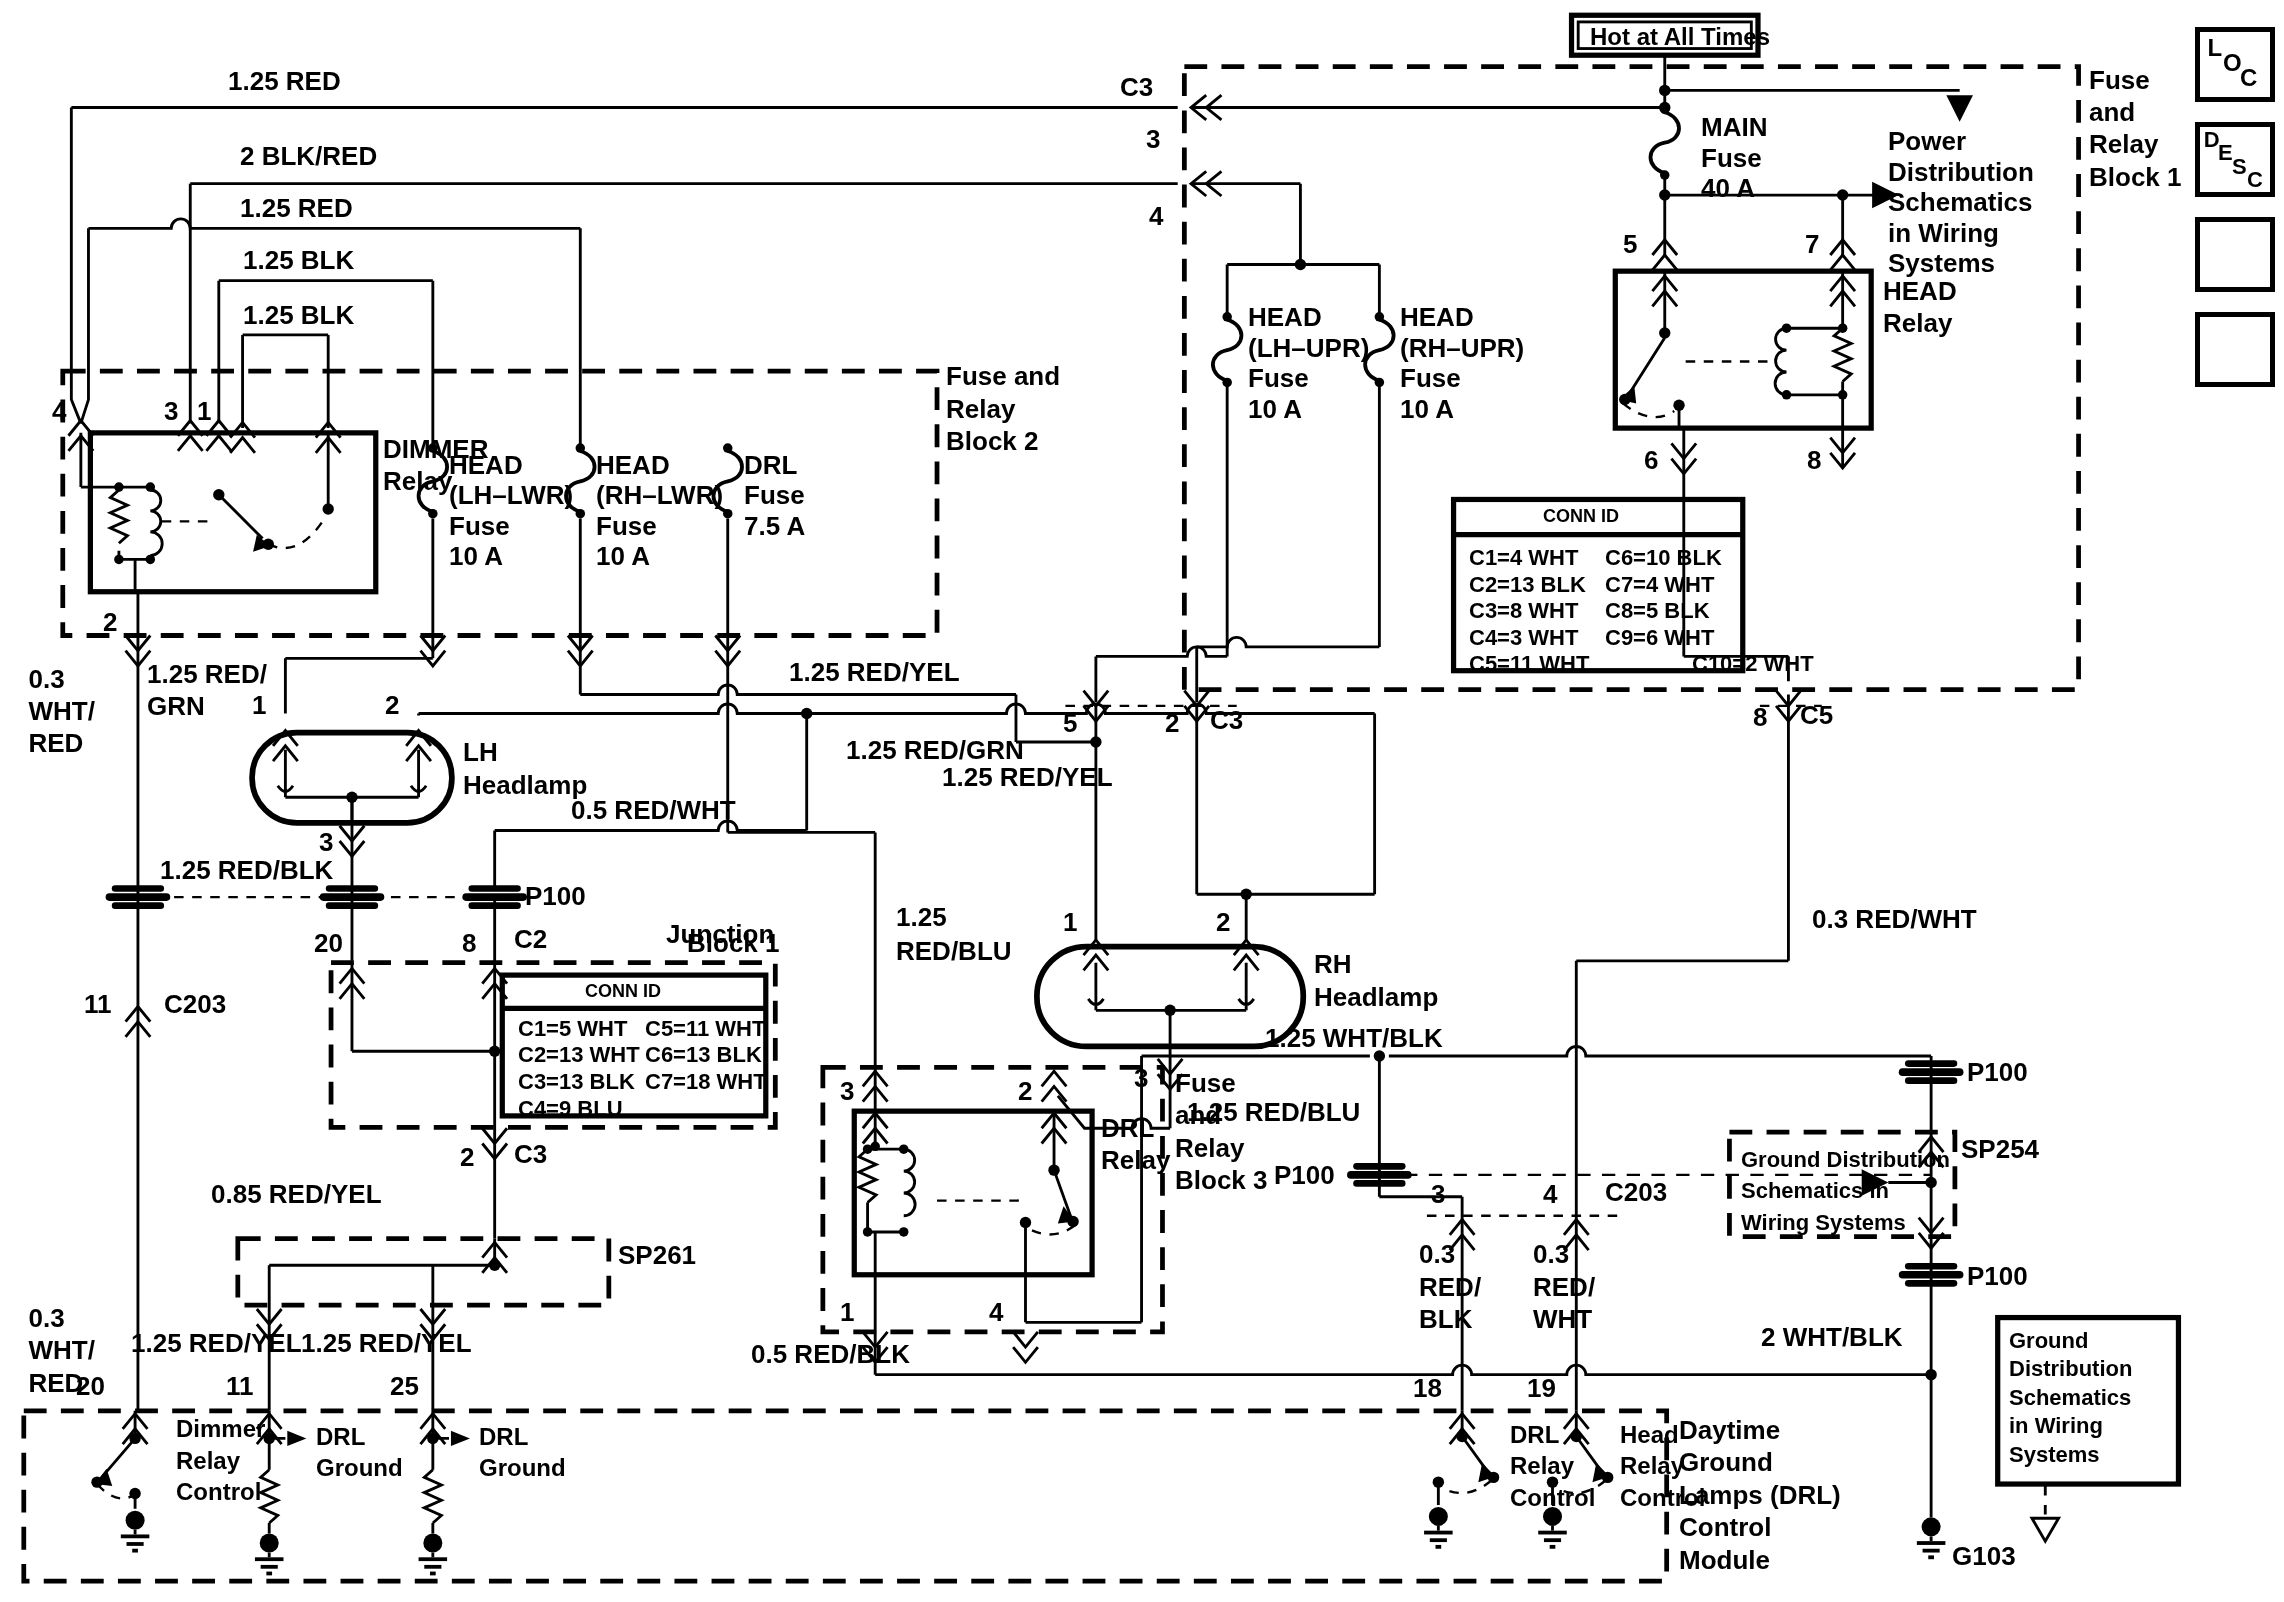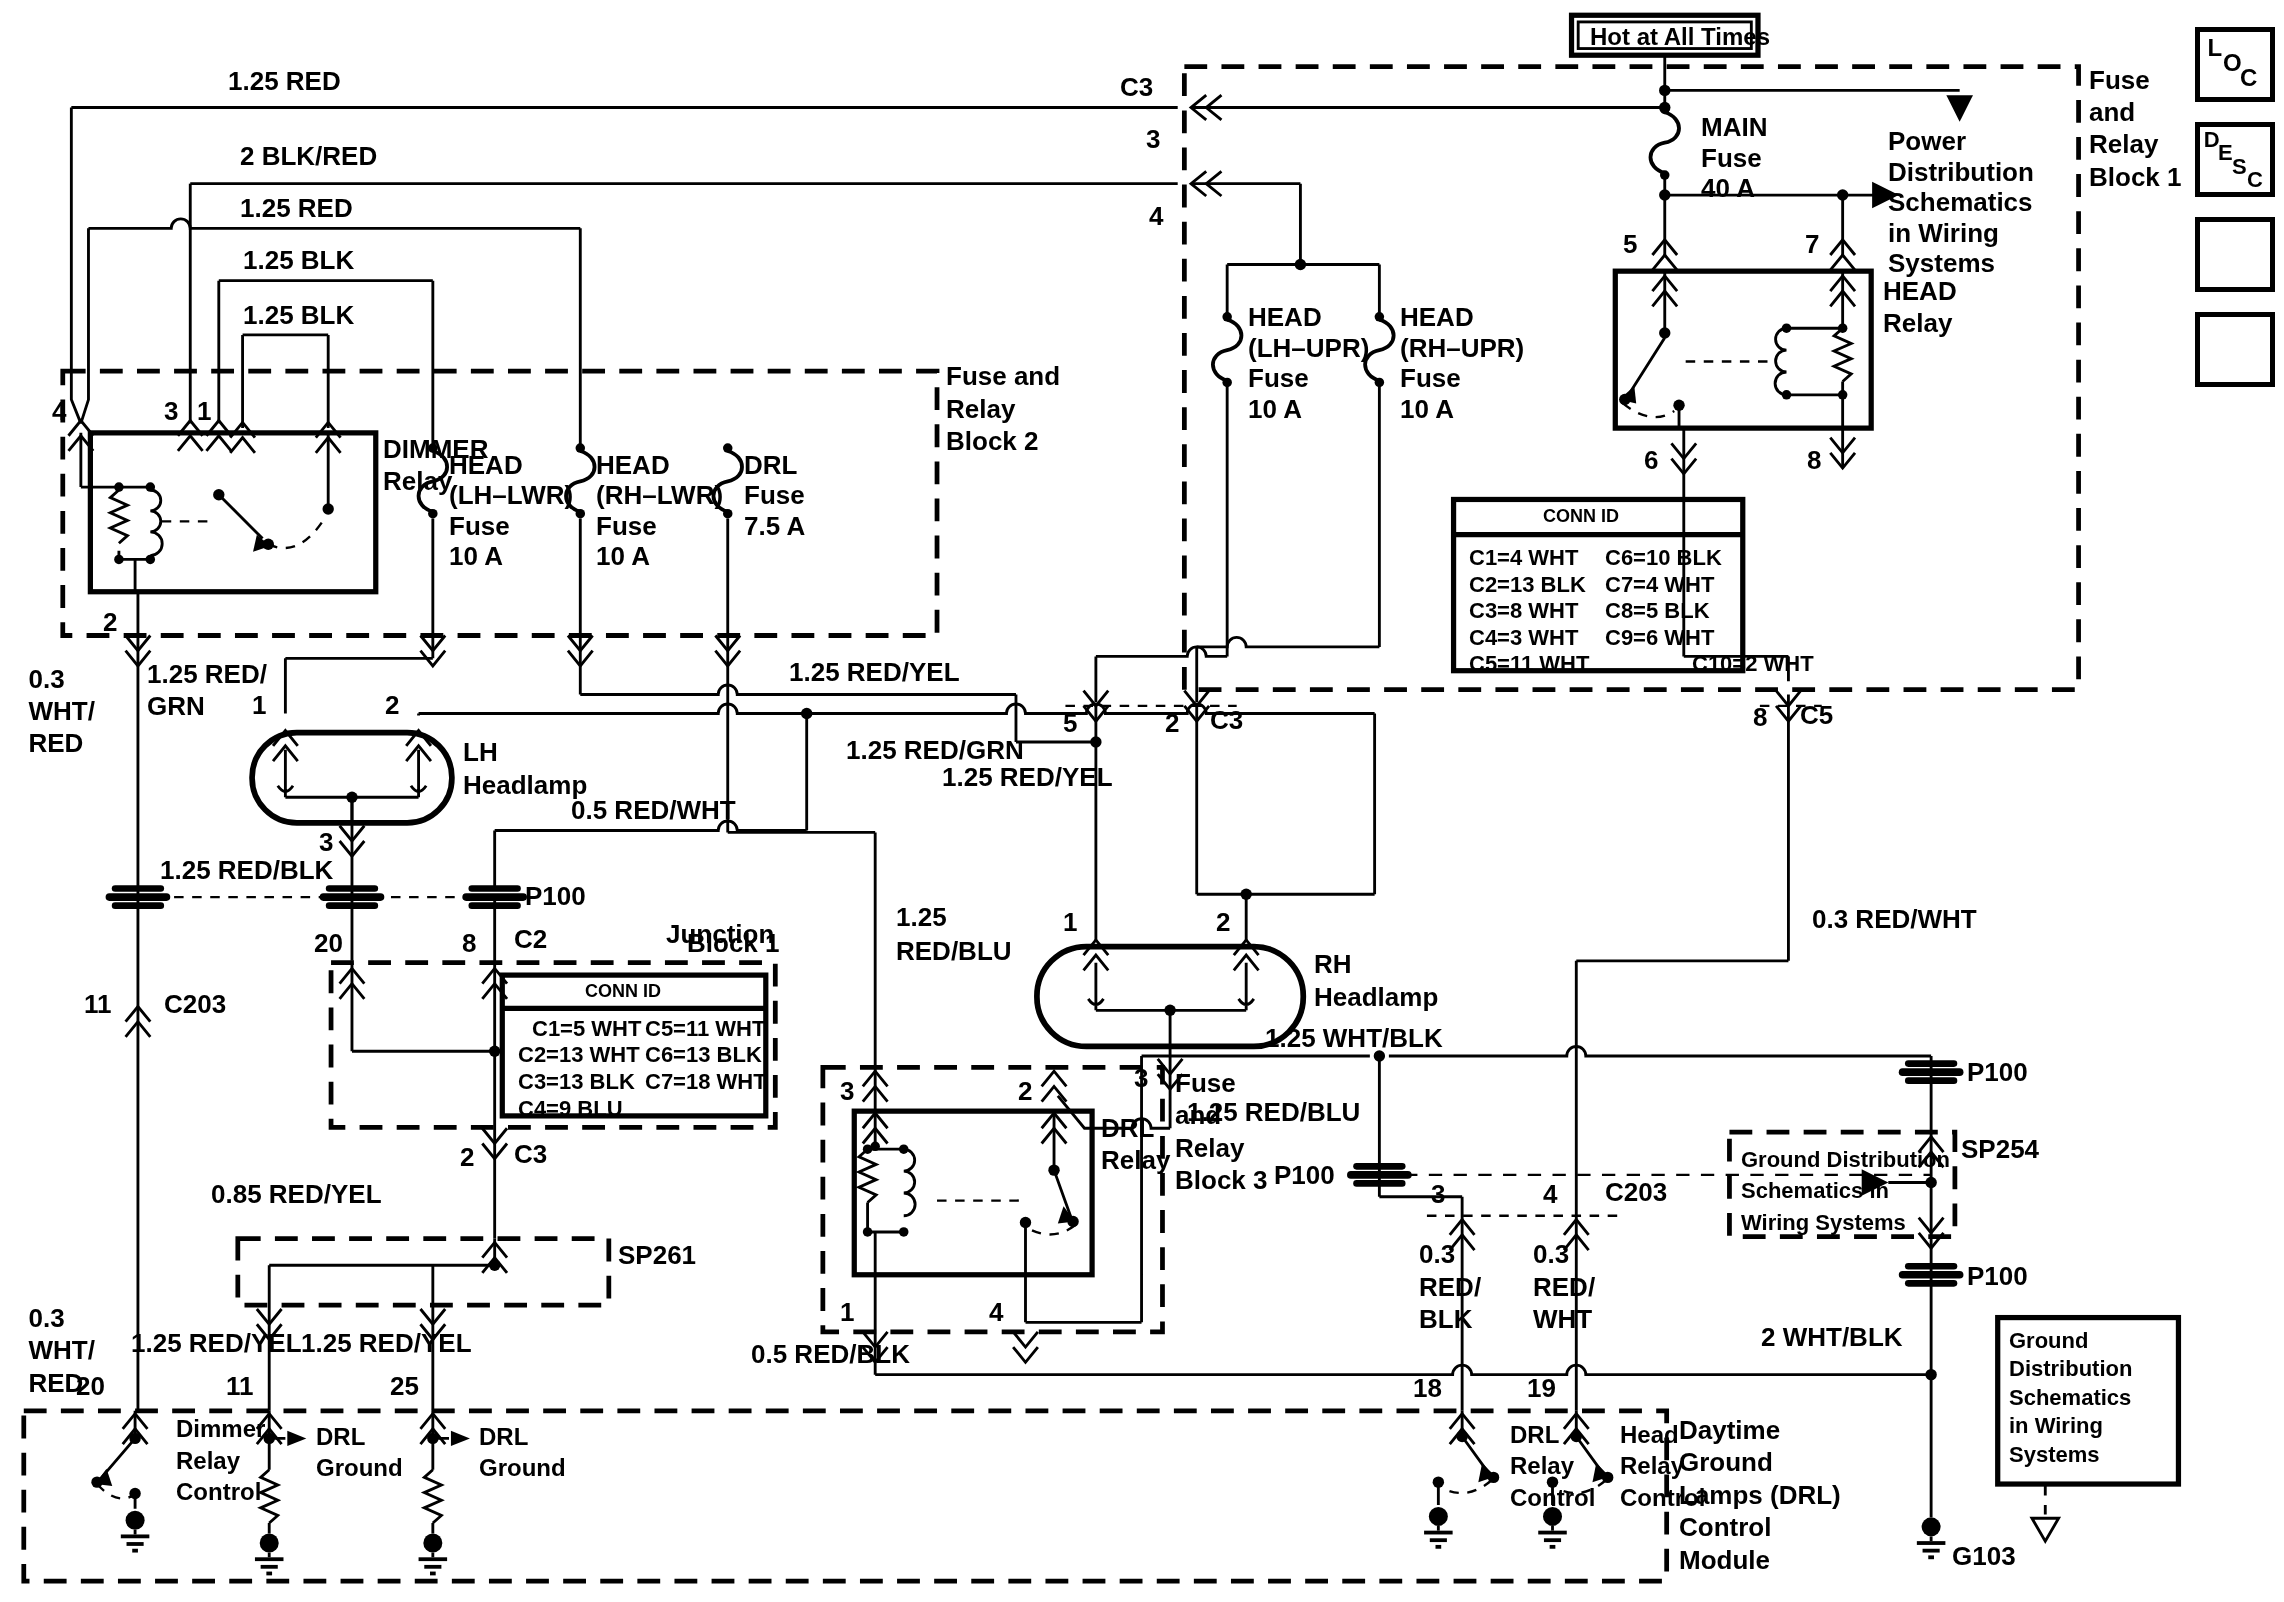--- a/index.html
+++ b/index.html
@@ -421,21 +421,21 @@
 <span class="t" style="left:1134px;top:1065px;">3</span>
 
 <span class="t" style="left:160px;top:857px;">1.25 RED/BLK</span>
 <span class="t" style="left:525px;top:883px;">P100</span>
 <span class="t" style="left:314px;top:930px;">20</span>
 <span class="t" style="left:462px;top:930px;">8</span>
 <span class="t" style="left:514px;top:926px;">C2</span>
 <span class="t" style="left:666px;top:897px;margin-top:24px;">Junction</span>
 <span class="t" style="left:687px;top:930px;">Block 1</span>
 <span class="t s" style="left:585px;top:982px;">CONN ID</span>
-<span class="t xs" style="left:532px;top:1018px;">C1=5 WHT</span>
+<span class="t xs" style="left:518px;top:1018px;">C1=5 WHT</span>
 <span class="t xs" style="left:518px;top:1044px;">C2=13 WHT</span>
 <span class="t xs" style="left:518px;top:1071px;">C3=13 BLK</span>
 <span class="t xs" style="left:518px;top:1098px;">C4=9 BLU</span>
 <span class="t xs" style="left:645px;top:1018px;">C5=11 WHT</span>
 <span class="t xs" style="left:645px;top:1044px;">C6=13 BLK</span>
 <span class="t xs" style="left:645px;top:1071px;">C7=18 WHT</span>
 
 <span class="t" style="left:84px;top:991px;">11</span>
 <span class="t" style="left:164px;top:991px;">C203</span>
 

